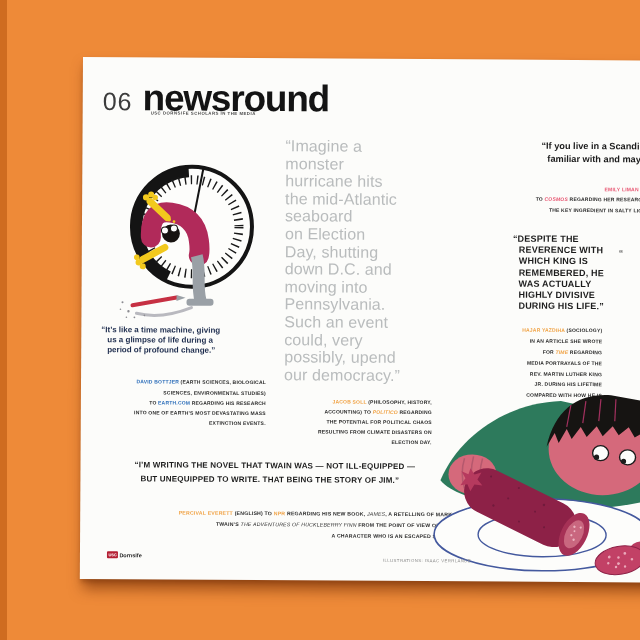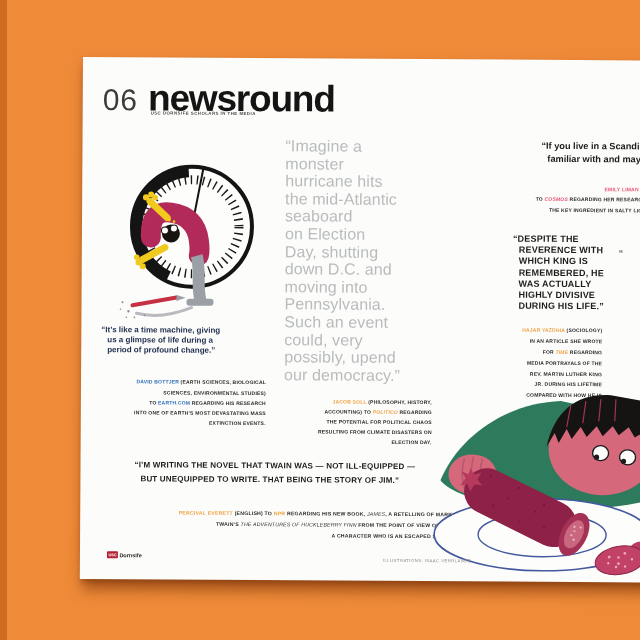--- a/index.html
+++ b/index.html
@@ -11,21 +11,21 @@
   .left-strip{position:absolute;left:0;top:0;width:7px;height:640px;background:#cf6c20;}
   .page{
     position:absolute;left:83px;top:57px;width:585px;height:522px;
     background:#fcfcfa;
     transform:rotate(.35deg);transform-origin:top left;
     box-shadow:3px 10px 14px rgba(100,35,0,.55),1px 3px 4px rgba(100,35,0,.3);
   }
   .abs{position:absolute;}
   
   .masthead{left:20px;top:20px;display:flex;align-items:baseline;}
-  .pagenum{font-size:30px;font-weight:300;color:#3c3c3c;letter-spacing:1px;}
+  .pagenum{font-size:25px;font-weight:300;color:#3c3c3c;letter-spacing:1px;}
   .title{font-size:37px;font-weight:800;color:#141414;letter-spacing:-1.2px;margin-left:10px;}
   .subtitle{left:68px;top:53px;font-size:4.3px;letter-spacing:.5px;color:#4a4a4a;font-weight:700;}
   
   .pre{white-space:pre-line;}
   .hang{padding-left:6px;text-indent:-6px;}
   .q-gray{left:203px;top:79px;width:160px;font-size:16px;line-height:17.6px;color:#b9bcbd;font-weight:400;letter-spacing:.1px;}
   .q-navy{left:20px;top:268px;width:180px;font-size:8px;line-height:10px;font-weight:700;color:#1d2c4d;}
   .q-scand{left:459px;top:80px;width:130px;font-size:9.2px;line-height:12.6px;font-weight:700;color:#1c1c1c;}
   .q-king{left:431px;top:174px;width:110px;font-size:9px;line-height:11.2px;font-weight:700;color:#1c1c1c;letter-spacing:.2px;}
   .q-twain{left:54px;top:401px;width:340px;font-size:8px;line-height:14px;font-weight:700;color:#1c1c1c;letter-spacing:.2px;}

